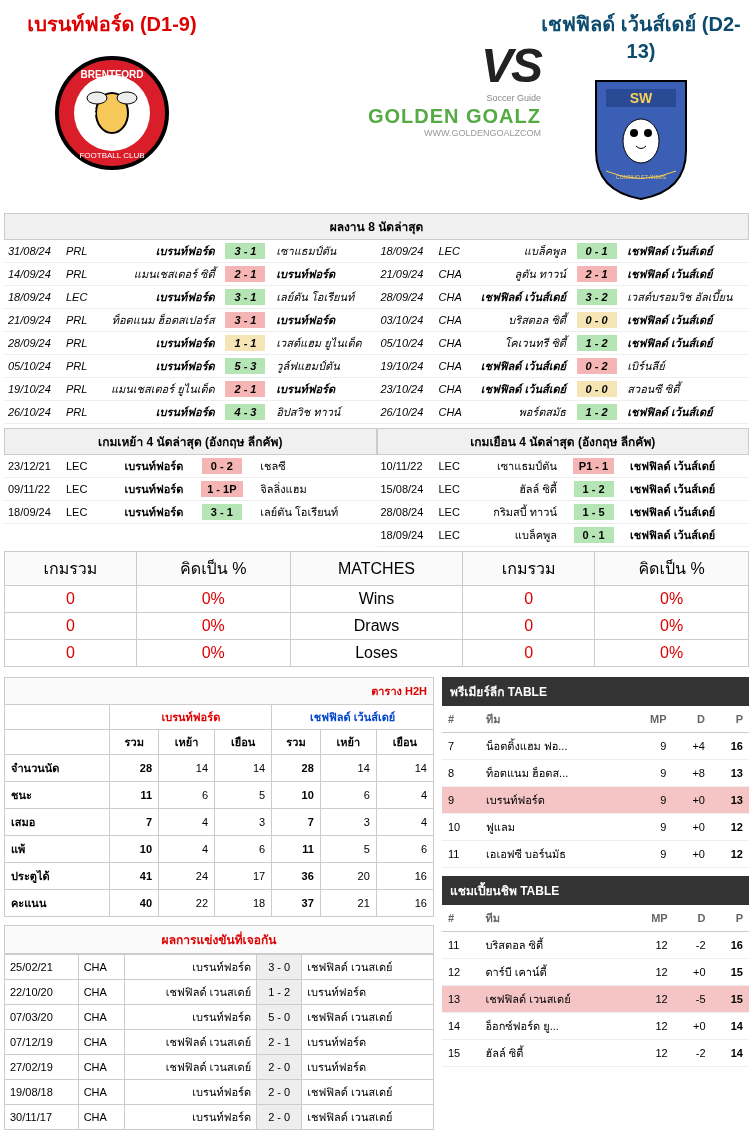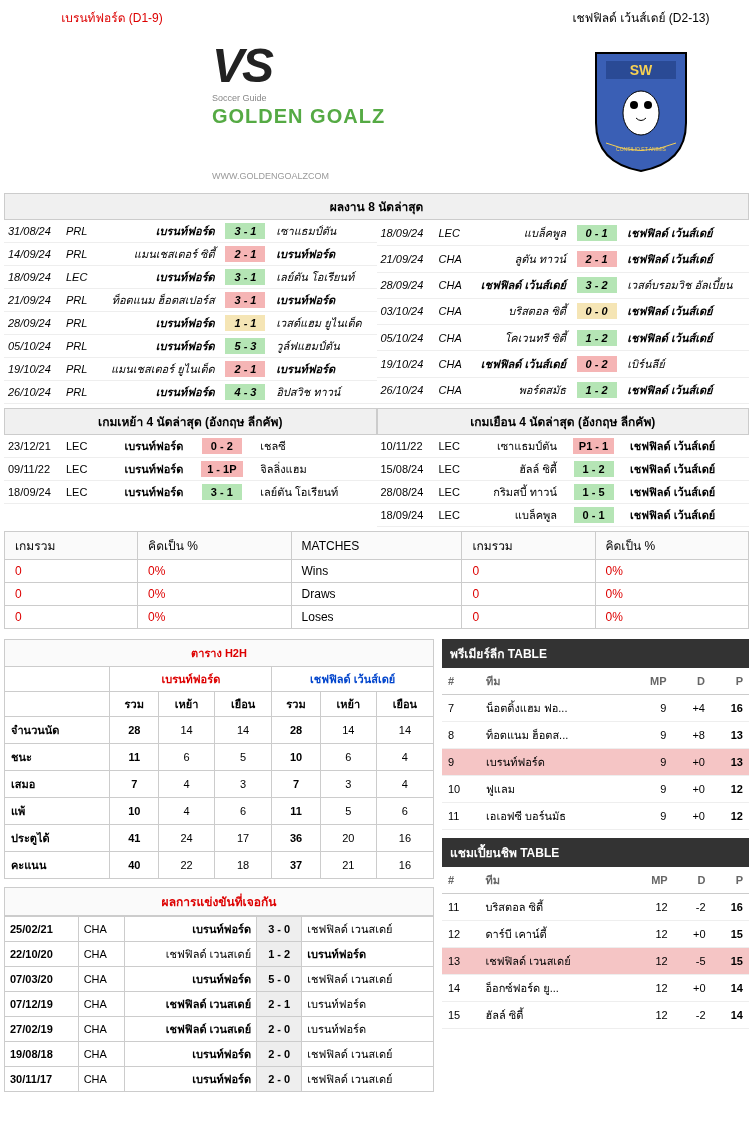--- a/index.html
+++ b/index.html
@@ -1,73 +1,86 @@
 <!DOCTYPE html>
 <html><head>
 <meta charset="utf-8">
 <style>
 * { box-sizing: border-box; margin: 0; padding: 0; }
 body { font-family: Tahoma, Arial, sans-serif; font-size: 12px; background: #fff; width: 753px; }
 .wrap { width: 753px; padding: 4px; }
 .header { display: flex; align-items: flex-start; justify-content: space-between; padding: 4px 8px 8px; }
 .team { text-align: center; width: 200px; }
-.team-name { font-weight: normal; font-size: 12px; margin-bottom: 16px; }
+.team-name { font-weight: bold; font-size: 20px; margin-bottom: 8px; }
 .team-name.red { color: #d00; }
-.team-name.blue { color: #000000; }
+.team-name.blue { color: #0c4a6e; }
 .crest { width: 130px; height: 130px; margin: 0 auto; }
-.mid { text-align: left; flex: 1; padding-top: 30px; }
+.mid { text-align: right; flex: 1; padding-top: 30px; }
 .vs { font-size: 48px; font-weight: bold; font-style: italic; color: #222; letter-spacing: -2px; }
 .brand { font-size: 20px; font-weight: bold; color: #5a4; letter-spacing: 1px; margin-top: 2px; }
-.brand-sub { font-size: 9px; color: #999; margin-top: 43px; }
+.brand-sub { font-size: 9px; color: #999; }
 table { border-collapse: collapse; width: 100%; }
 .section-title { background: #f0f0f0; text-align: center; font-weight: bold; padding: 3px; border: 1px solid #ccc; }
 .tbl-row td { padding: 2px 4px; font-size: 11px; border-bottom: 1px solid #eee; }
 .tbl-wrap { margin-top: 4px; }
 .score { text-align: center; font-weight: bold; padding: 2px 6px; min-width: 40px; display: inline-block; }
 .score.w { background: #b5e5b5; }
 .score.l { background: #f5b5b5; }
 .score.d { background: #f5e5b5; }
 .date-col { width: 58px; }
 .comp-col { width: 32px; }
 .team-col { font-size: 11px; }
 .team-col.bold { font-weight: bold; }
-.wdl-tbl td, .wdl-tbl th { border: 1px solid #ccc; padding: 4px 10px; text-align: left; font-size: 12px; }
+.wdl-tbl td, .wdl-tbl th { border: 1px solid #ccc; padding: 4px 10px; text-align: center; font-size: 16px; }
 .wdl-tbl th { background: #fafafa; font-weight: normal; }
 .red-txt { color: #d00; }
 .bottom { display: flex; gap: 8px; margin-top: 10px; }
 .left-block { width: 430px; }
 .right-block { flex: 1; }
 .h2h-title { color: #d00; font-weight: bold; text-align: center; padding: 4px; border: 1px solid #ccc; background: #fafafa; }
 .h2h-sub th { border: 1px solid #ccc; padding: 3px 4px; font-size: 11px; }
 .h2h-sub th.r { color: #d00; }
 .h2h-sub th.b { color: #0044cc; }
-.h2h-tbl td { border: 1px solid #ccc; padding: 4px 6px; font-size: 11px; text-align: center; }
+.h2h-tbl td { border: 1px solid #ccc; padding: 4px 6px; font-size: 11px; text-align: right; }
 .h2h-tbl td.lbl { text-align: left; }
 .h2h-tbl td.bold { font-weight: bold; }
 .std-title { background: #333; color: #fff; font-weight: bold; padding: 5px 8px; font-size: 12px; }
 .std-tbl { width: 100%; margin-bottom: 8px; }
 .std-tbl th { text-align: left; padding: 4px 6px; font-size: 11px; color: #666; border-bottom: 1px solid #ccc; }
 .std-tbl th.r { text-align: right; }
 .std-tbl td { padding: 4px 6px; font-size: 11px; border-bottom: 1px solid #eee; }
 .std-tbl td.r { text-align: right; }
 .std-tbl tr.hl td { background: #f5c5c5; }
 .meet-title { color: #d00; font-weight: bold; text-align: center; padding: 4px; border: 1px solid #ccc; background: #fafafa; margin-top: 8px; }
 .meet-tbl td { border: 1px solid #ccc; padding: 3px 5px; font-size: 11px; }
-.meet-tbl .bold { font-weight: bold; }
+.meet-tbl .bold { font-weight: normal; }
 .match-half { display: flex; }
 .match-half > table { flex: 1; font-style: italic; }
 </style>
 </head>
 <body>
 
 <div class="wrap">
 
 <div class="header">
   <div class="team">
     <div class="team-name red">เบรนท์ฟอร์ด (D1-9)</div>
+    <div class="crest">
+      <svg viewBox="0 0 130 130">
+            <circle cx="65" cy="65" r="55" fill="#d91e2a" stroke="#000" stroke-width="4"></circle>
+            <circle cx="65" cy="65" r="38" fill="#fff"></circle>
+            <text x="65" y="30" text-anchor="middle" fill="#fff" font-size="10" font-weight="bold">BRENTFORD</text>
+            <text x="65" y="110" text-anchor="middle" fill="#fff" font-size="8">FOOTBALL CLUB</text>
+            <ellipse cx="65" cy="65" rx="16" ry="20" fill="#f7c95a" stroke="#000" stroke-width="2"></ellipse>
+            <ellipse cx="50" cy="50" rx="10" ry="6" fill="#eee" stroke="#000"></ellipse>
+            <ellipse cx="80" cy="50" rx="10" ry="6" fill="#eee" stroke="#000"></ellipse>
+            <text x="38" y="68" font-size="10" fill="#fff">18</text>
+            <text x="82" y="68" font-size="10" fill="#fff">89</text>
+          </svg>
+    </div>
   </div>
   <div class="mid">
     <div class="vs">VS</div>
     <div style="font-size:9px;color:#888">Soccer Guide</div>
     <div class="brand">GOLDEN GOALZ</div>
     <div class="brand-sub">WWW.GOLDENGOALZCOM</div>
   </div>
   <div class="team">
     <div class="team-name blue">เชฟฟิลด์ เว้นส์เดย์ (D2-13)</div>
     <div class="crest">
@@ -185,20 +198,27 @@
     <td class="team-col " style="text-align:right">โคเวนทรี ซิตี้</td>
     <td style="text-align:center"><span class="score w">1 - 2</span></td>
     <td class="team-col bold">เชฟฟิลด์ เว้นส์เดย์</td>
             </tr>
             <tr class="tbl-row">
     <td class="date-col">19/10/24</td>
     <td class="comp-col">CHA</td>
     <td class="team-col bold" style="text-align:right">เชฟฟิลด์ เว้นส์เดย์</td>
     <td style="text-align:center"><span class="score l">0 - 2</span></td>
     <td class="team-col ">เบิร์นลีย์</td>
+            </tr>
+            <tr class="tbl-row">
+    <td class="date-col">23/10/24</td>
+    <td class="comp-col">CHA</td>
+    <td class="team-col bold" style="text-align:right">เชฟฟิลด์ เว้นส์เดย์</td>
+    <td style="text-align:center"><span class="score d">0 - 0</span></td>
+    <td class="team-col ">สวอนซี ซิตี้</td>
             </tr>
             <tr class="tbl-row">
     <td class="date-col">26/10/24</td>
     <td class="comp-col">CHA</td>
     <td class="team-col " style="text-align:right">พอร์ตสมัธ</td>
     <td style="text-align:center"><span class="score w">1 - 2</span></td>
     <td class="team-col bold">เชฟฟิลด์ เว้นส์เดย์</td>
             </tr>
           </tbody>
         </table>

